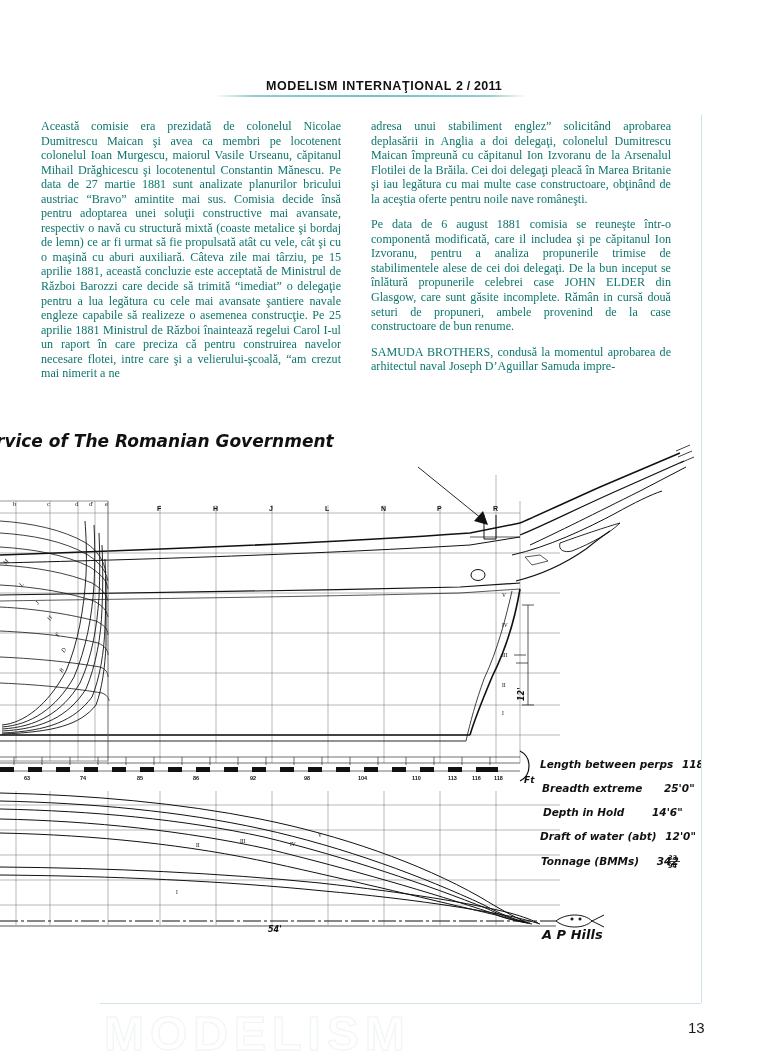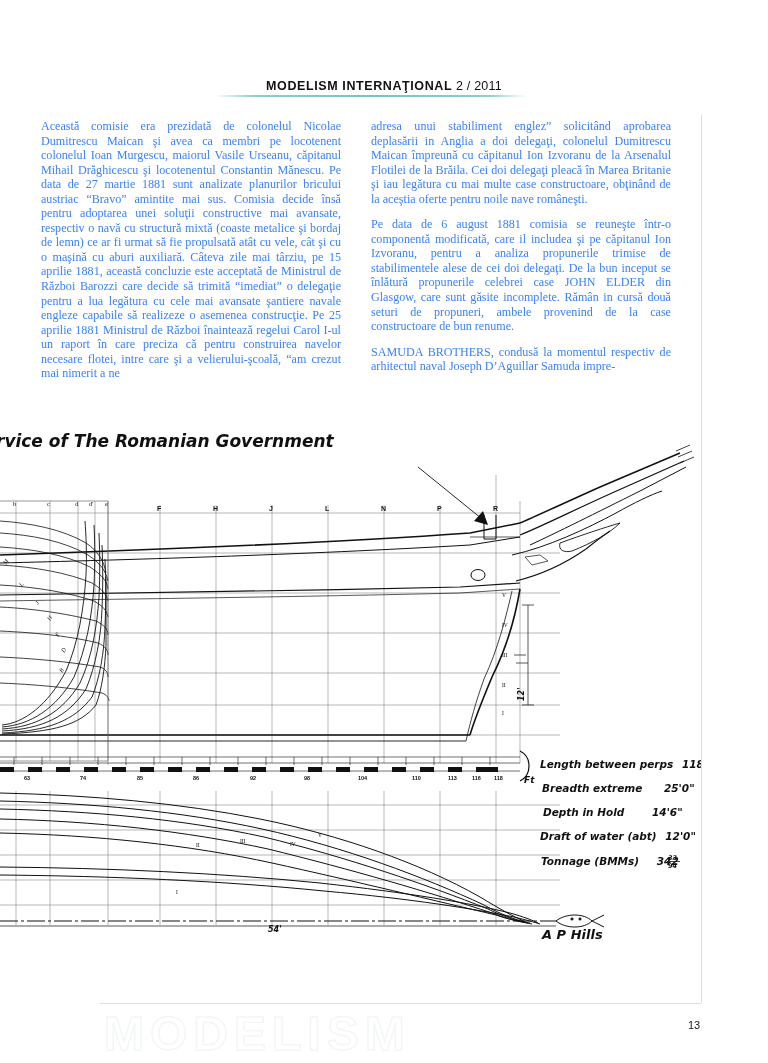--- a/index.html
+++ b/index.html
@@ -39,21 +39,21 @@
   }
   .header-title {
     font-family: "Liberation Sans", sans-serif;
     font-weight: bold;
     font-size: 12.5px;
     letter-spacing: 0.6px;
     color: #111111;
     display: inline-block;
   }
   .header-title .issue {
-    font-weight: normal;
+    font-weight: bold;
     letter-spacing: 0.2px;
   }
   .header-rule {
     position: absolute;
     left: 215px; top: 95px;
     width: 312px; height: 1.6px;
     background: linear-gradient(to right, #ffffff 0%, #7fc6c4 12%, #5fb9b6 50%, #7fc6c4 88%, #ffffff 100%);
     opacity: 0.85;
   }
 
@@ -66,21 +66,21 @@
     gap: 30px;
   }
   .col {
     width: 300px;
   }
   .col p {
     margin: 0 0 11px 0;
     font-size: 12.1px;
     line-height: 14.55px;
     text-align: justify;
-    color: #3b82f6;
+    color: #0f766e;
     hyphens: none;
   }
 
   
   .drawing {
     position: absolute;
     left: 0; top: 405px;
     width: 701px;
     height: 560px;
     overflow: hidden;
@@ -117,21 +117,21 @@
     color: #ffffff;
     -webkit-text-stroke: 1.4px #f2f6f4;
     text-align: left;
     line-height: 58px;
     user-select: none;
   }
   .folio {
     position: absolute;
     left: 688px; top: 1019px;
     font-family: "Liberation Sans", sans-serif;
-    font-size: 11px;
+    font-size: 15px;
     color: #1a1a1a;
     text-align: right;
   }
 </style>
 </head>
 <body>
 
 <div class="page">
 
   <div class="frame-right"></div>
@@ -145,21 +145,21 @@
   </div>
   <div class="header-rule"></div>
 
   <div class="columns">
     <div class="col">
       <p>Această comisie era prezidată de colonelul Nicolae Dumitrescu Maican şi avea ca membri pe locotenent colonelul Ioan Murgescu, maiorul Vasile Urseanu, căpitanul Mihail Drăghicescu şi locotenentul Constantin Mănescu. Pe data de 27 martie 1881 sunt analizate planurilor bricului austriac “Bravo” amintite mai sus. Comisia decide însă pentru adoptarea unei soluţii constructive mai avansate, respectiv o navă cu structură mixtă (coaste metalice şi bordaj de lemn) ce ar fi urmat să fie propulsată atât cu vele, cât şi cu o maşină cu aburi auxiliară. Câteva zile mai târziu, pe 15 aprilie 1881, această concluzie este acceptată de Ministrul de Război Barozzi care decide să trimită “imediat” o delegaţie pentru a lua legătura cu cele mai avansate şantiere navale engleze capabile să realizeze o asemenea construcţie. Pe 25 aprilie 1881 Ministrul de Război înaintează regelui Carol I-ul un raport în care preciza că pentru construirea navelor necesare flotei, intre care şi a velierului-şcoală, “am crezut mai nimerit a ne</p>
     </div>
     <div class="col">
       <p>adresa unui stabiliment englez” solicitând aprobarea deplasării in Anglia a doi delegaţi, colonelul Dumitrescu Maican  împreună cu căpitanul Ion Izvoranu de la Arsenalul Flotilei de la Brăila. Cei doi delegaţi pleacă în Marea Britanie şi iau legătura cu mai multe case constructoare, obţinând de la aceştia oferte pentru noile nave româneşti.</p>
       <p>Pe data de 6 august 1881 comisia se reuneşte într-o componentă modificată, care il includea şi pe căpitanul Ion Izvoranu, pentru a analiza propunerile trimise de stabilimentele alese de cei doi delegaţi. De la bun inceput se înlătură propunerile celebrei case JOHN ELDER din Glasgow, care sunt găsite incomplete. Rămân in cursă două seturi de propuneri, ambele provenind de la case constructoare de bun renume.</p>
-      <p>SAMUDA BROTHERS, condusă la momentul respectiv de arhitectul naval Joseph D’Aguillar Samuda impre-</p>
+      <p>SAMUDA BROTHERS, condusă la momentul aprobarea de arhitectul naval Joseph D’Aguillar Samuda impre-</p>
     </div>
   </div>
 
   <div class="drawing">
     <svg width="701" height="560" viewBox="0 0 701 560" xmlns="http://www.w3.org/2000/svg">
       <defs>
         <clipPath id="clipAll">
             <rect x="0" y="0" width="701" height="560"></rect>
           </clipPath>
       </defs>

